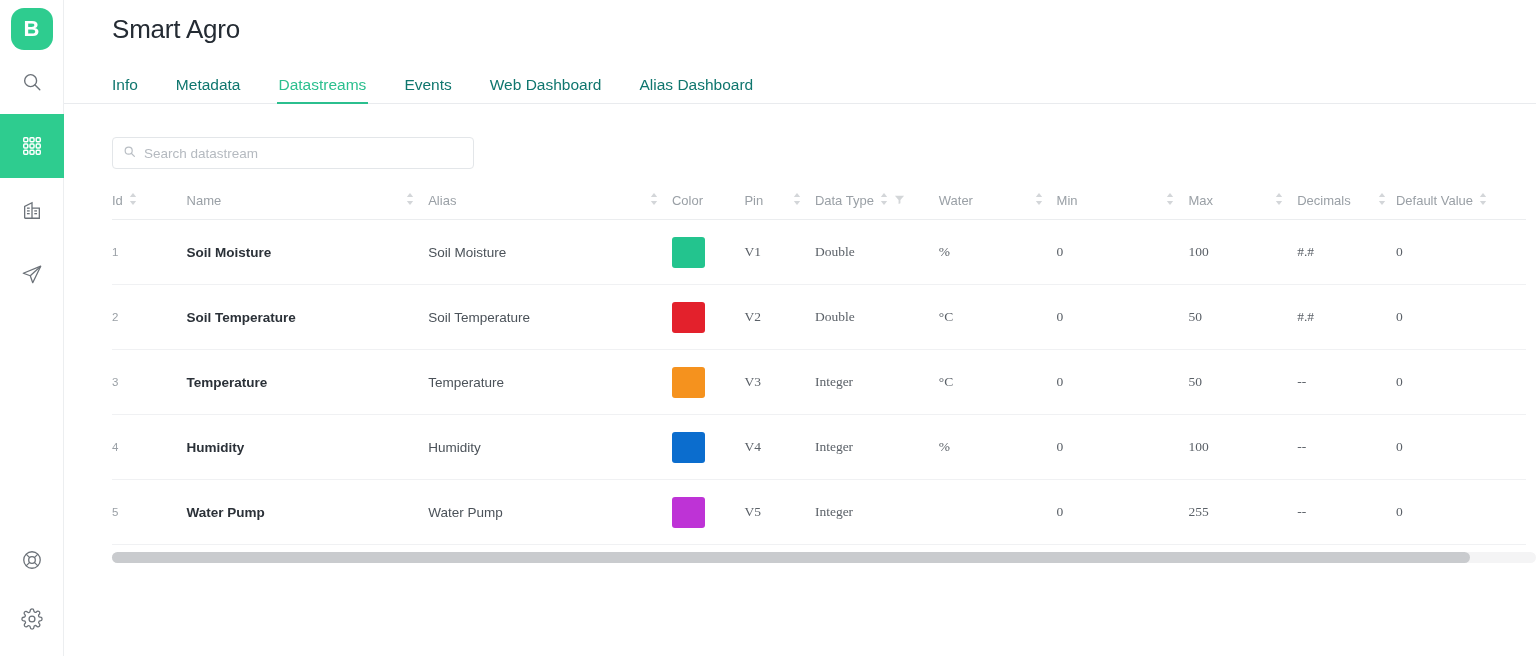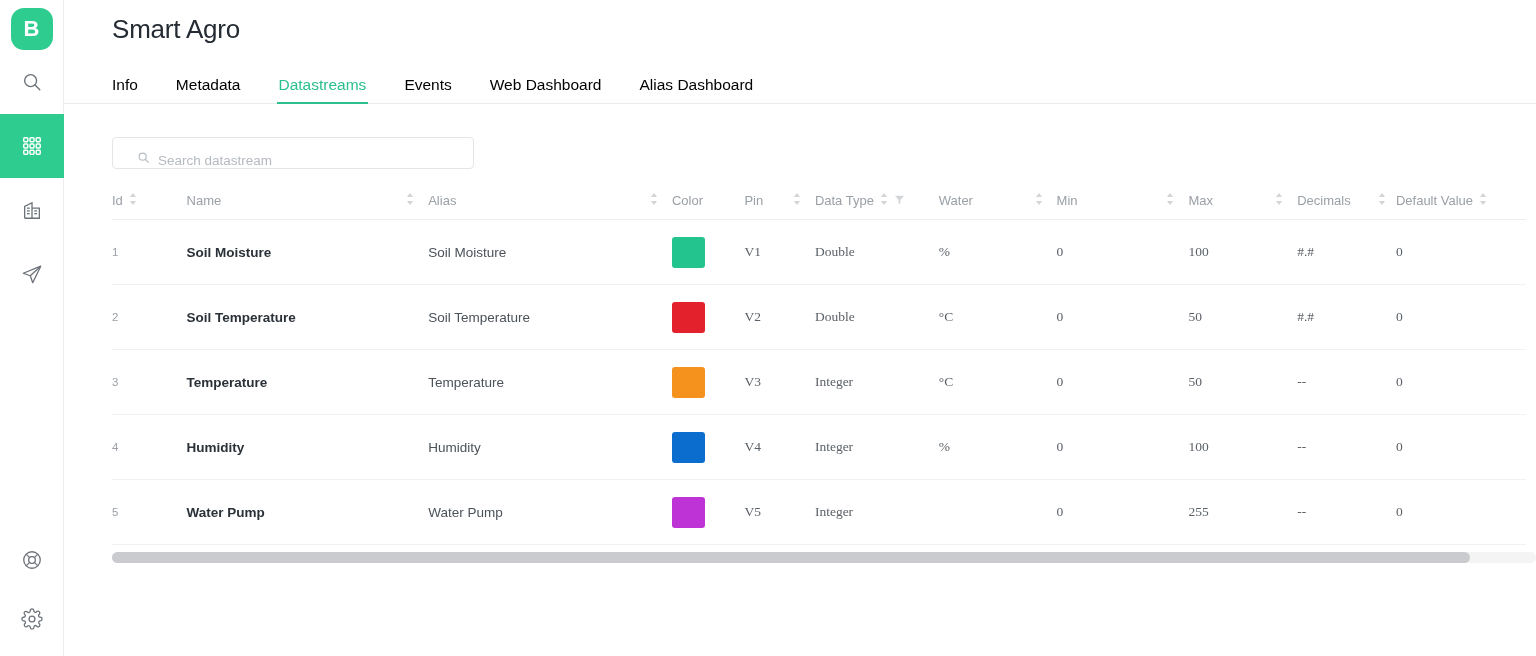--- a/index.html
+++ b/index.html
@@ -63,36 +63,36 @@
   .btn-edit  { background: #2ECC8F; border: 1px solid #2ECC8F; color: #18483a; font-weight: 600; }
 
   
   .tabs {
     display: flex; align-items: flex-end; gap: 0px;
     padding-left: 48px; height: 46px;
     border-bottom: 1px solid #e9ebee;
     position: relative;
   }
   .tab {
-    font-size: 15.5px; color: #000000;
+    font-size: 15.5px; color: #0f766e;
     padding: 0 0 9px 0; margin-right: 38px;
     cursor: pointer; position: relative; white-space: nowrap;
   }
   .tab.active { color: #2BBF8E; }
   .tab.active::after {
     content: ""; position: absolute; left: -2px; right: -2px; bottom: -1px;
     height: 2px; background: #2BBF8E;
   }
 
   
   .search-row { padding: 33px 0 0 48px; }
   .search-box {
     width: 362px; height: 32px;
     border: 1px solid #e3e6e9; border-radius: 4px;
-    display: flex; align-items: flex-end; padding: 0 24px;
+    display: flex; align-items: center; padding: 0 10px;
     background: #fff;
   }
   .search-box svg { flex: 0 0 auto; margin-right: 8px; color:#b9bec4; }
   .search-box input {
     border: none; outline: none; flex: 1 1 auto;
     font-size: 13.5px; color: #4a5056;
     font-family: "Liberation Sans", sans-serif;
     background: transparent;
   }
   .search-box input::placeholder { color: #b5bac0; }

